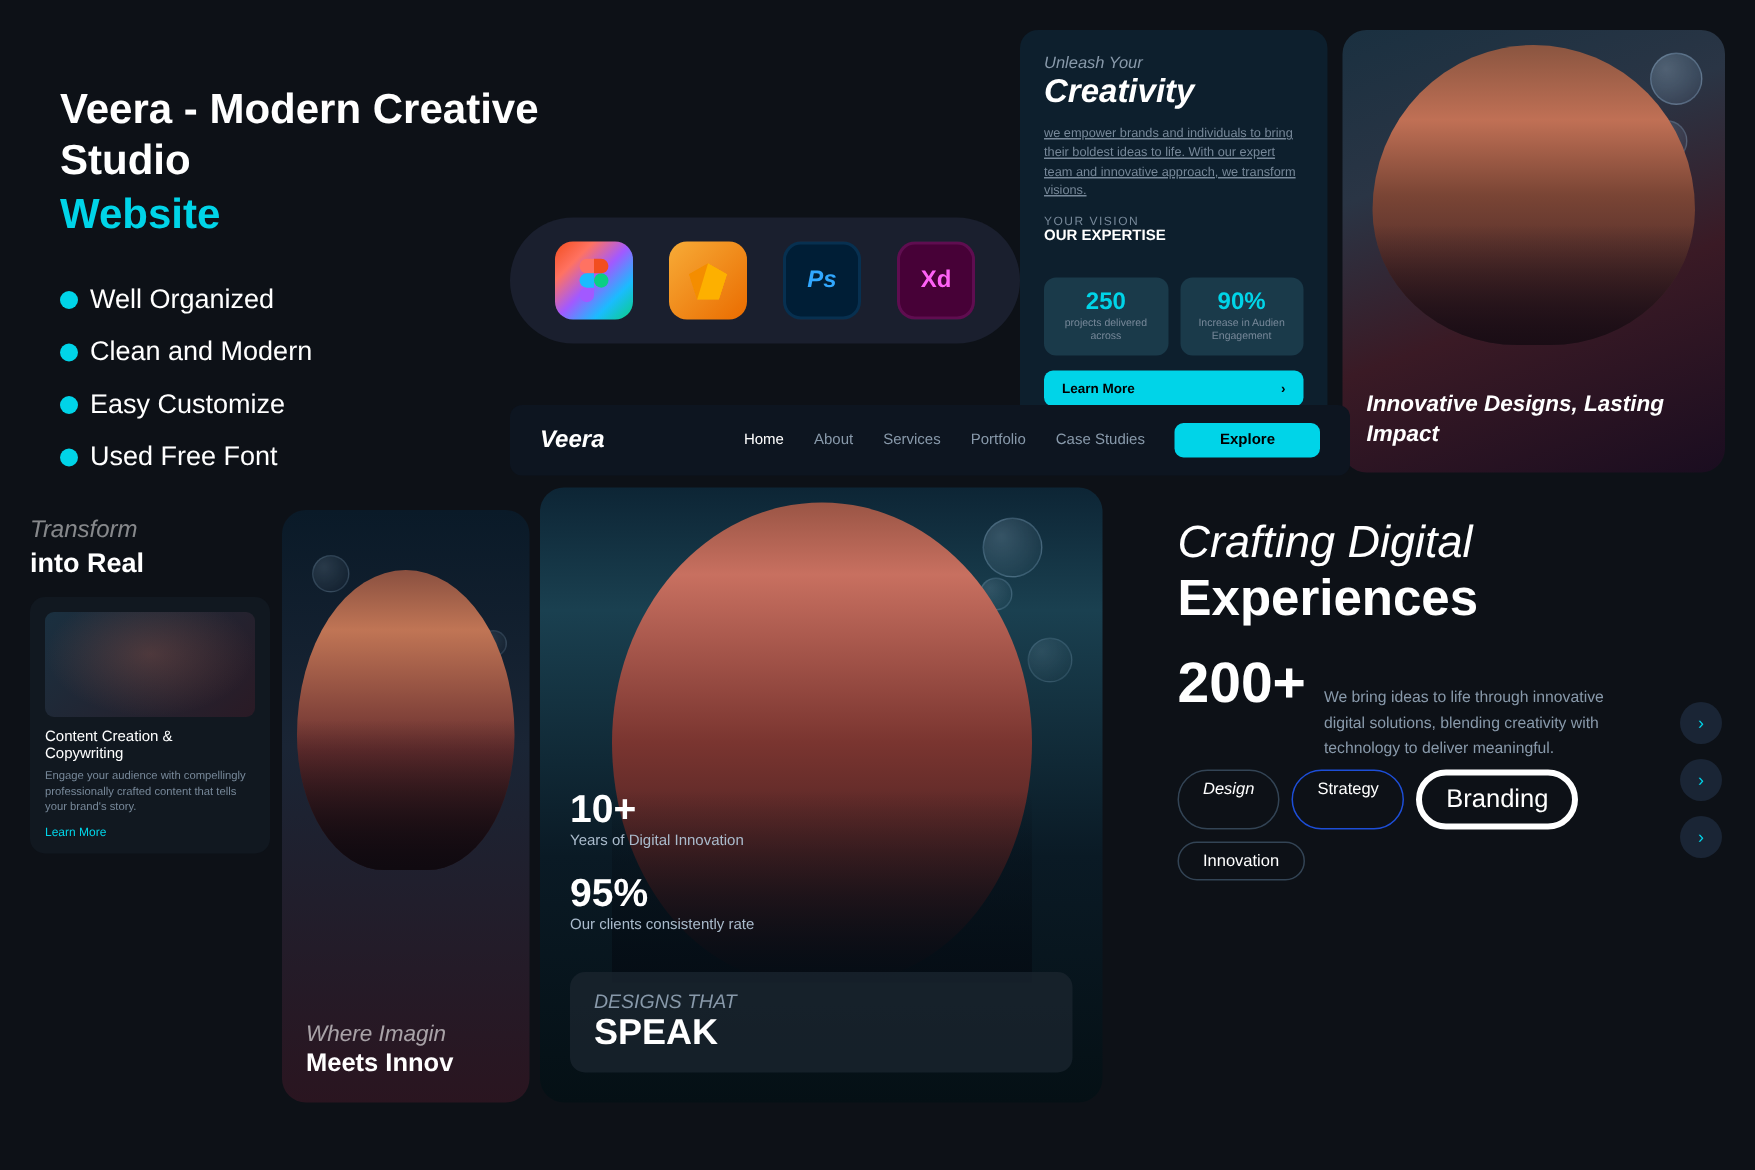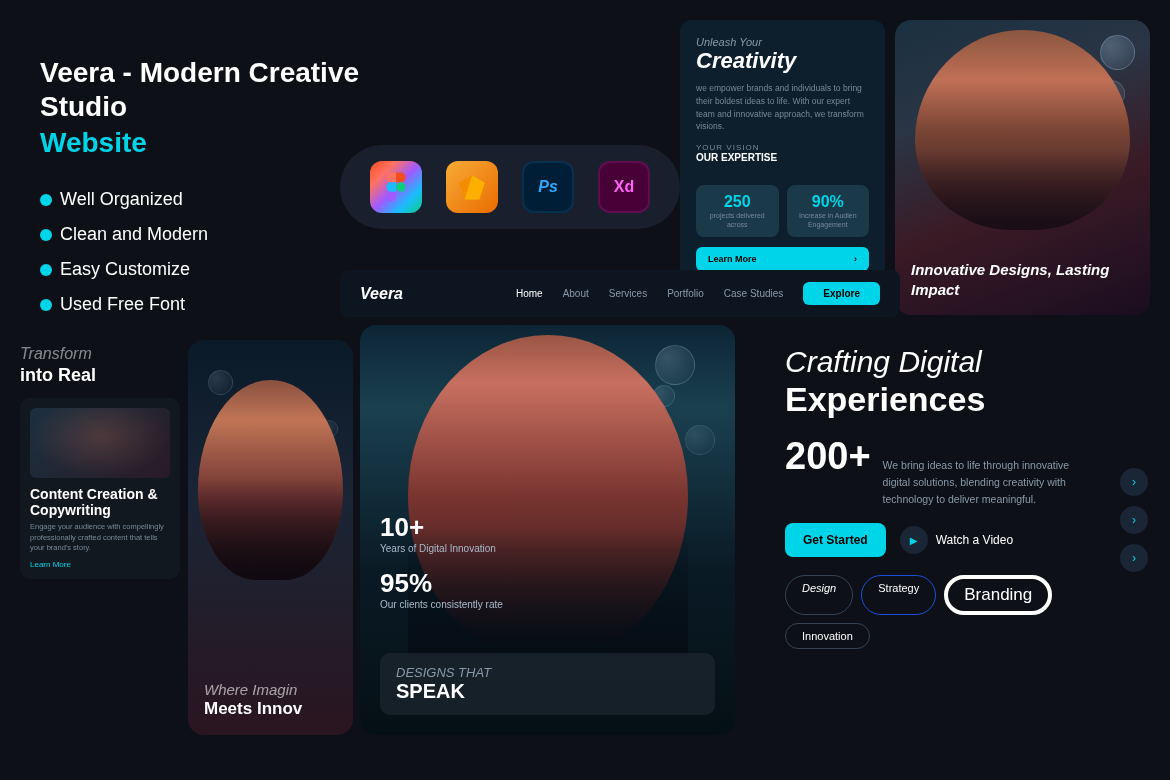--- a/index.html
+++ b/index.html
@@ -229,21 +229,21 @@
 
     .nav-active {
       color: #ffffff;
     }
 
     .nav-explore-btn {
       background: #00d4e8;
       color: #000;
       border: none;
       border-radius: 6px;
-      padding: 6px 20px;
+      padding: 6px 30px;
       font-size: 10px;
       font-weight: 700;
       cursor: pointer;
     }
 
     .get-started-btn {
       background: #00d4e8;
       color: #000;
       border: none;
       border-radius: 8px;
@@ -301,21 +301,21 @@
     <span style="color:#31a8ff;font-weight:700;font-size:16px;font-style:italic;">Ps</span>
   </div>
   <div class="tool-icon tool-xd">
     <span style="color:#ff61f6;font-weight:700;font-size:16px;">Xd</span>
   </div>
 </div>
 
 <div class="creativity-card" style="position:absolute;right:285px;top:20px;width:205px;">
   <div class="eyebrow">Unleash Your</div>
   <h2 style="color:#fff;font-size:22px;font-weight:700;font-style:italic;margin-bottom:8px;">Creativity</h2>
-  <p style="color:#778899;font-size:8.5px;line-height:1.5;margin-bottom:10px;">we empower brands and individuals to bring their boldest ideas to life. With our expert team and innovative approach, we transform visions.</p>
+  <p style="color:#778899;font-size:8.5px;line-height:1.5;margin-bottom:10px;text-decoration:underline;">we empower brands and individuals to bring their boldest ideas to life. With our expert team and innovative approach, we transform visions.</p>
   <div class="vision-label">YOUR VISION</div>
   <div class="expertise-label">OUR EXPERTISE</div>
   <div class="stats-row">
     <div class="stat-box">
       <div class="stat-num">250</div>
       <div class="stat-label">projects delivered across</div>
     </div>
     <div class="stat-box">
       <div class="stat-num">90%</div>
       <div class="stat-label">Increase in Audien Engagement</div>
@@ -354,75 +354,68 @@
 </div>
 
 <div style="position:absolute;left:20px;top:345px;width:160px;">
   <div style="color:rgba(255,255,255,0.5);font-style:italic;font-size:16px;margin-bottom:2px;">Transform</div>
   <div style="color:#fff;font-size:18px;font-weight:700;margin-bottom:12px;">into Real</div>
 
   <div style="background:#111820;border-radius:10px;padding:10px;">
     <div style="width:100%;height:70px;background:linear-gradient(135deg,#1a3040,#2a1a25);border-radius:6px;margin-bottom:8px;overflow:hidden;position:relative;">
       <div style="position:absolute;inset:0;background:radial-gradient(ellipse at 50% 40%,rgba(180,100,80,0.3),transparent 70%);"></div>
     </div>
-    <h4 style="color:#fff;font-size:14px;font-weight:700;margin-bottom:4px;">Content Creation &amp; Copywriting</h4>
+    <h4 style="color:#fff;font-size:10px;font-weight:400;margin-bottom:4px;">Content Creation &amp; Copywriting</h4>
     <p style="color:#778899;font-size:7.5px;line-height:1.4;">Engage your audience with compellingly professionally crafted content that tells your brand's story.</p>
     <a href="#" style="color:#00d4e8;font-size:8px;margin-top:6px;display:block;text-decoration:none;">Learn More</a>
   </div>
 </div>
 
 <div style="position:absolute;left:188px;top:340px;width:165px;height:395px;border-radius:16px;background:linear-gradient(180deg,#0a1a28 0%,#1a2535 40%,#2a1520 100%);overflow:hidden;display:flex;flex-direction:column;justify-content:flex-end;padding:16px;">
 
   <div style="position:absolute;top:30px;left:20px;width:25px;height:25px;border-radius:50%;background:radial-gradient(circle at 30% 30%,rgba(200,230,255,0.15),transparent);border:1px solid rgba(180,220,255,0.15);"></div>
   <div style="position:absolute;top:80px;right:15px;width:18px;height:18px;border-radius:50%;background:radial-gradient(circle at 30% 30%,rgba(200,230,255,0.12),transparent);border:1px solid rgba(180,220,255,0.12);"></div>
 
   <div style="position:absolute;top:40px;left:10px;width:145px;height:200px;background:linear-gradient(180deg,#8a5040 0%,#c07555 20%,#6a3030 60%,#1a0d15 100%);border-radius:50% 50% 40% 40% / 55% 55% 45% 45%;overflow:hidden;">
     <div style="position:absolute;bottom:0;left:0;right:0;height:50%;background:linear-gradient(0deg,#100a10,transparent);"></div>
   </div>
   <div style="color:rgba(255,255,255,0.6);font-style:italic;font-size:15px;line-height:1.3;">Where Imagin</div>
   <div style="color:#fff;font-size:17px;font-weight:700;">Meets Innov</div>
 </div>
 
-<div style="position:absolute;left:360px;top:325px;width:375px;height:410px;border-radius:16px;background:linear-gradient(180deg,#0d2535 0%,#1a4050 20%,#0a1a25 60%,#051015 100%);overflow:hidden;display:flex;flex-direction:column;justify-content:flex-end;padding:20px;gap:17px;">
+<div style="position:absolute;left:360px;top:325px;width:375px;height:410px;border-radius:16px;background:linear-gradient(180deg,#0d2535 0%,#1a4050 20%,#0a1a25 60%,#051015 100%);overflow:hidden;display:flex;flex-direction:column;justify-content:flex-end;padding:20px;">
 
   <div style="position:absolute;top:20px;right:40px;width:40px;height:40px;border-radius:50%;background:radial-gradient(circle at 30% 30%,rgba(200,230,255,0.2),transparent);border:1px solid rgba(180,220,255,0.2);"></div>
   <div style="position:absolute;top:60px;right:60px;width:22px;height:22px;border-radius:50%;background:radial-gradient(circle at 30% 30%,rgba(200,230,255,0.15),transparent);border:1px solid rgba(180,220,255,0.15);"></div>
   <div style="position:absolute;top:100px;right:20px;width:30px;height:30px;border-radius:50%;background:radial-gradient(circle at 30% 30%,rgba(200,230,255,0.12),transparent);border:1px solid rgba(180,220,255,0.12);"></div>
 
   <div style="position:absolute;top:10px;left:50%;transform:translateX(-50%);width:280px;height:320px;background:linear-gradient(180deg,#9a5545 0%,#c87060 15%,#7a3530 50%,#1a0d15 100%);border-radius:50% 50% 45% 45% / 50% 50% 50% 50%;">
     <div style="position:absolute;bottom:0;left:0;right:0;height:40%;background:linear-gradient(0deg,#050d15,transparent);"></div>
   </div>
 
   <div style="margin-bottom:12px;position:relative;z-index:2;">
     <div style="color:#fff;font-size:26px;font-weight:700;">10+</div>
     <div style="color:#aabbcc;font-size:10px;margin-bottom:14px;">Years of Digital Innovation</div>
     <div style="color:#fff;font-size:26px;font-weight:700;">95%</div>
     <div style="color:#aabbcc;font-size:10px;margin-bottom:14px;">Our clients consistently rate</div>
   </div>
 
   <div style="background:rgba(25,35,45,0.85);border-radius:10px;padding:12px 16px;position:relative;z-index:2;">
     <div style="color:#8899aa;font-style:italic;font-size:13px;">DESIGNS THAT</div>
-    <div style="color:#fff;font-size:20px;font-weight:700;">SPEAK</div>
+    <div style="color:#fff;font-size:24px;font-weight:700;">SPEAK</div>
   </div>
 </div>
 
 <div style="position:absolute;right:65px;top:345px;width:320px;">
   <div style="color:#fff;font-size:30px;font-style:italic;font-weight:400;line-height:1.1;margin-bottom:2px;">Crafting Digital</div>
   <div style="color:#fff;font-size:34px;font-weight:700;margin-bottom:16px;">Experiences</div>
   <div style="display:flex;align-items:baseline;gap:12px;margin-bottom:6px;">
     <div style="color:#fff;font-size:38px;font-weight:700;">200+</div>
     <p style="color:#8899aa;font-size:10.5px;line-height:1.6;max-width:190px;">We bring ideas to life through innovative digital solutions, blending creativity with technology to deliver meaningful.</p>
   </div>
-  <div style="display:flex;gap:14px;align-items:center;margin-bottom:18px;margin-top:16px;">
-    <button class="get-started-btn">Get Started</button>
-    <div style="display:flex;align-items:center;gap:8px;">
-      <div style="width:28px;height:28px;background:#1a2535;border-radius:50%;display:flex;align-items:center;justify-content:center;color:#00d4e8;font-size:10px;">▶</div>
-      <span style="color:#fff;font-size:12px;">Watch a Video</span>
-    </div>
-  </div>
   <div style="display:flex;flex-wrap:wrap;gap:8px;">
     <span style="background:transparent;border:1px solid #334455;border-radius:20px;padding:6px 16px;color:#fff;font-size:11px;font-style:italic;">Design</span>
     <span style="background:transparent;border:1px solid #1d4ed8;border-radius:20px;padding:6px 16px;color:#fff;font-size:11px;">Strategy</span>
     <span style="background:transparent;border:4px solid #ffffff;border-radius:20px;padding:6px 16px;color:#fff;font-size:17px;">Branding</span>
     <span style="background:transparent;border:1px solid #334455;border-radius:20px;padding:6px 16px;color:#fff;font-size:11px;">Innovation</span>
   </div>
 </div>
 
 <div style="position:absolute;right:22px;top:468px;display:flex;flex-direction:column;gap:10px;">
   <div style="width:28px;height:28px;border-radius:50%;background:#1a2535;display:flex;align-items:center;justify-content:center;color:#00d4e8;font-size:12px;">›</div>

